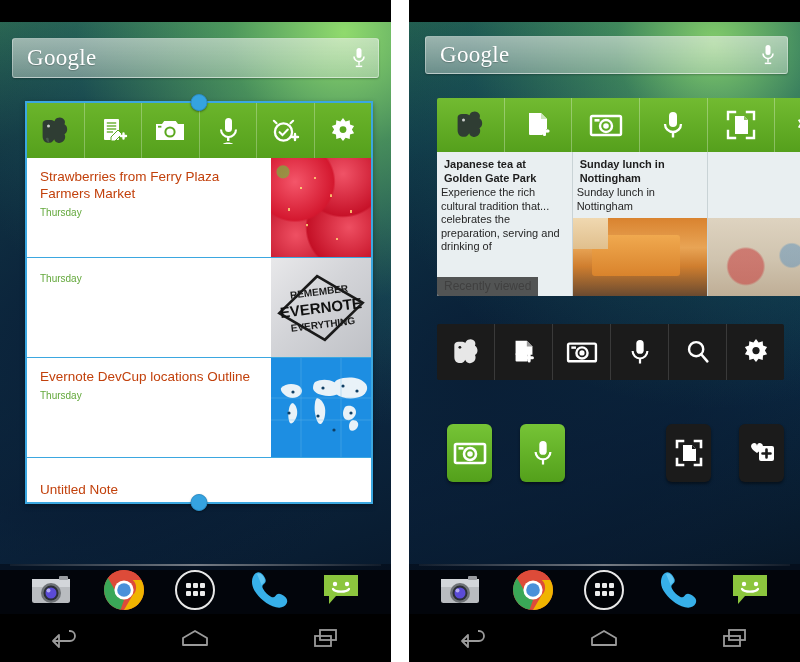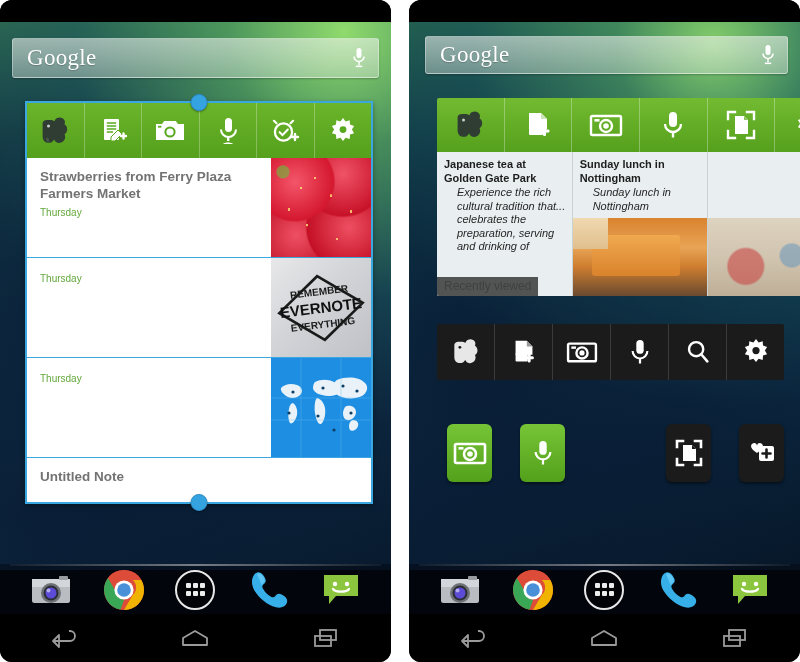--- a/index.html
+++ b/index.html
@@ -3,21 +3,21 @@
 <meta charset="utf-8">
 <style>
   * { box-sizing: border-box; margin: 0; padding: 0; }
   html, body {
     width: 800px; height: 662px;
     background: #000;
     font-family: "Liberation Sans", sans-serif;
     overflow: hidden;
   }
   .screens { display: flex; width: 800px; height: 662px; background:#ffffff; }
-  .phone { position: relative; width: 391px; height: 662px; overflow: hidden; background:#000;border-radius:12px; }
+  .phone { position: relative; width: 391px; height: 662px; overflow: hidden; background:#000; }
   .phone.left { margin-right: 18px; }
 
   
   .wall {
     position:absolute; left:0; right:0; top:22px; bottom:92px;
     background:
       radial-gradient(circle at 88% 2%, rgba(150,225,110,0.95) 0%, rgba(110,195,95,0.55) 18%, rgba(40,110,105,0.25) 42%, rgba(0,0,0,0) 62%),
       radial-gradient(circle at 20% 55%, rgba(10,30,55,0.92) 0%, rgba(8,25,48,0.55) 45%, rgba(0,0,0,0) 75%),
       linear-gradient(160deg, #2d6a52 0%, #1d5a5e 22%, #123f52 48%, #0c2740 72%, #081a2e 100%);
   }
@@ -62,23 +62,23 @@
     flex:1; height:100%; display:flex; align-items:center; justify-content:center;
     border-right:1px solid rgba(255,255,255,0.28);
   }
   .evtool-btn:last-child { border-right:none; }
   .evtool-btn:first-child { border-right:1px solid rgba(255,255,255,0.28); }
 
   .notelist { background:#ffffff; }
   .noterow {
     display:flex; border-bottom:1px solid #3ba7e0; height:100px; background:#fff;
   }
-  .noterow.short { height:40px; border-bottom:none; }
+  .noterow.short { height:40px; border-bottom:none;align-items:flex-end; }
   .notetext { flex:1; padding:10px 8px 0 13px; overflow:hidden; }
-  .notetitle { font-size:13.5px; color:#737373; line-height:17px;font-weight:bold; }
+  .notetitle { font-size:13.5px; color:#c2410c; line-height:17px; }
   .notedate { font-size:10px; color:#63a83b; margin-top:5px; }
   .notethumb { width:100px; height:100%; flex:none; overflow:hidden; position:relative; }
 
   
   .thumb-straw {
     width:100%; height:100%;
     background:
       radial-gradient(circle at 24% 24%, #f4566a 0%, #d4182f 36%, transparent 38%),
       radial-gradient(circle at 72% 16%, #f05367 0%, #c71229 38%, transparent 40%),
       radial-gradient(circle at 78% 70%, #ee4f62 0%, #c41026 40%, transparent 42%),
@@ -122,21 +122,21 @@
     height:54px; background:linear-gradient(to bottom,#72bb31,#55a01c);
     display:flex; align-items:center; border-radius:2px 2px 0 0;
   }
   .ev-cards-toolbar .evtool-btn { border-right:1px solid rgba(255,255,255,0.3); }
   .ev-cards {
     display:flex; height:144px; background:#e8eef0; border-radius:0 0 2px 2px; overflow:hidden;
   }
   .ev-card { flex:1; position:relative; border-right:1px solid #c9d3d6; overflow:hidden; background:#e9eff1; }
   .ev-card:last-child { border-right:none; }
   .ev-card-title { font-size:11px; font-weight:bold; color:#1d1d1d; line-height:13.5px; padding:6px 6px 0 7px; }
-  .ev-card-snip { font-size:11px; color:#262626; line-height:13.5px; padding:1px 6px 0 20px;font-style:italic; }
+  .ev-card-snip { font-size:11px; color:#262626; line-height:13.5px; padding:1px 6px 0 4px; }
   .ev-card-img { position:absolute; left:0; right:0; bottom:0; height:78px; }
   .img-cake {
     height:100%;
     background:
       linear-gradient(to bottom, #d9832f 0%, #e8a455 38%, #cf7e2f 62%, #6a4a30 100%),
       #c07a35;
     position:relative;
   }
   .img-cake::before {
     content:""; position:absolute; left:14%; top:22%; width:66%; height:52%;
@@ -312,20 +312,21 @@
                   <text x="50" y="55" font-family="Liberation Sans, sans-serif" font-size="15" font-weight="bold" fill="#111" text-anchor="middle">EVERNOTE</text>
                   <text x="50" y="70" font-family="Liberation Sans, sans-serif" font-size="10" font-weight="bold" fill="#1a1a1a" text-anchor="middle">EVERYTHING</text>
                 </g>
               </svg>
             </div>
           </div>
         </div>
 
         <div class="noterow">
           <div class="notetext">
+            <div class="notetitle">Evernote DevCup locations Outline</div>
             <div class="notedate">Thursday</div>
           </div>
           <div class="notethumb">
             <div class="thumb-map">
               <svg width="100" height="100" viewBox="0 0 100 100">
                 <rect width="100" height="100" fill="#1d8ee2"></rect>
                 <g fill="#e9f2f8">
                   <path d="M10 30c4-4 10-5 16-3 5 2 6 6 4 9-3 4-9 5-13 3-4-2-8-6-7-9z"></path>
                   <path d="M22 45c3 2 5 7 4 12-1 5-5 10-7 8-2-3-2-10-1-14 .5-3 2-6 4-6z"></path>
                   <path d="M44 24c6-3 13-3 19 0 5 2 8 7 6 10-3 4-12 5-18 3-5-1-9-4-9-7 0-3 1-5 2-6z"></path>

